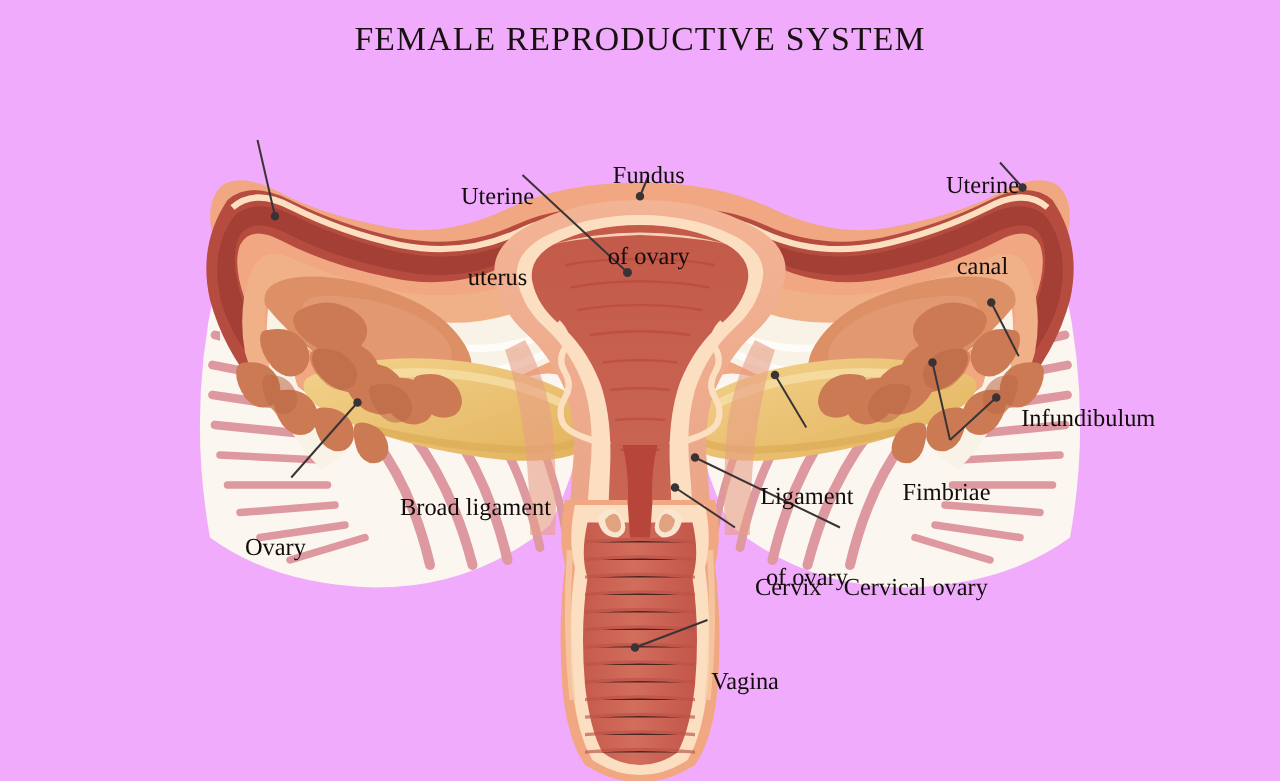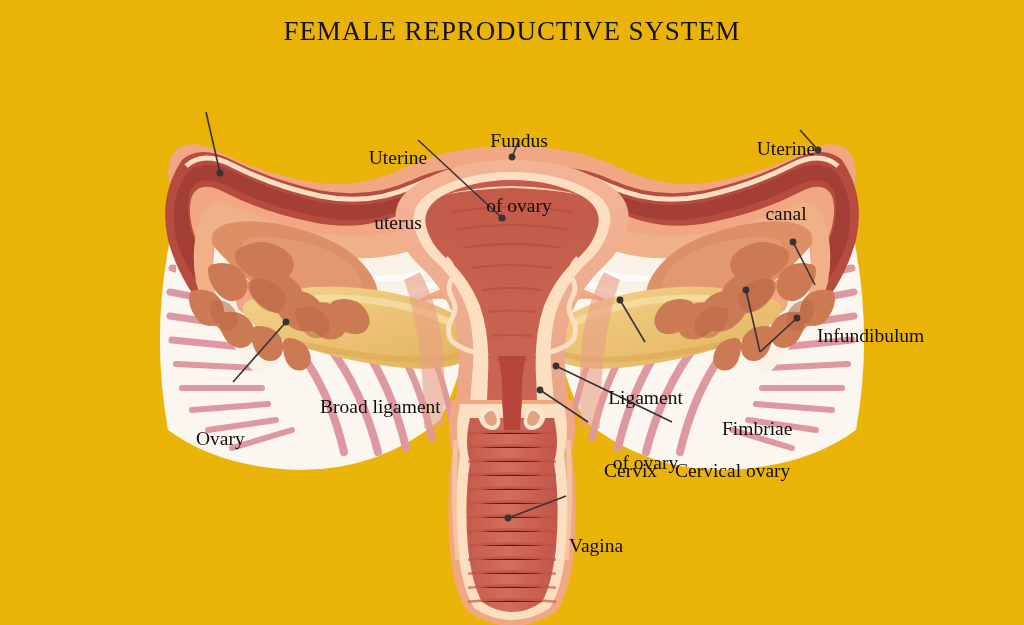--- a/index.html
+++ b/index.html
@@ -1,20 +1,20 @@
 <!DOCTYPE html>
 <html><head>
 <meta charset="utf-8">
 <style>
   html,body{margin:0;padding:0;}
   body{
     width:1024px;height:625px;overflow:hidden;
     font-family:"Liberation Serif","DejaVu Serif",serif;
   }
-  #stage{position:relative;width:1024px;height:625px;background:#eab308;}
+  #stage{position:relative;width:1024px;height:625px;background:#f0abfc;}
   #art{position:absolute;inset:0;width:1024px;height:625px;display:block;}
   .ttl{
     position:absolute;left:0;top:16px;width:1024px;text-align:center;
     font-size:27px;letter-spacing:.9px;color:#17110f;
     font-family:"Liberation Serif","DejaVu Serif",serif;
   }
   .lbl{
     position:absolute;color:#120d0c;font-size:19.5px;line-height:1.12;
     font-family:"Liberation Serif","DejaVu Serif",serif;white-space:pre;
   }
@@ -389,21 +389,21 @@
 
   <div class="lbl c" style="left:748px;top:94px;width:76px;">
     <div>Uterine</div>
     <div>canal</div>
   </div>
 
   <div class="lbl" style="left:817px;top:281px;">
     <div>Infundibulum</div>
   </div>
 
-  <div class="lbl" style="left:722px;top:374px;text-align:center;">
+  <div class="lbl" style="left:722px;top:340px;text-align:center;">
     <div>Fimbriae</div>
   </div>
 
   <div class="lbl c" style="left:596px;top:343px;width:99px;">
     <div>Ligament</div>
     <div>of ovary</div>
   </div>
 
   <div class="lbl" style="left:675px;top:416px;">
     <div>Cervical ovary</div>

